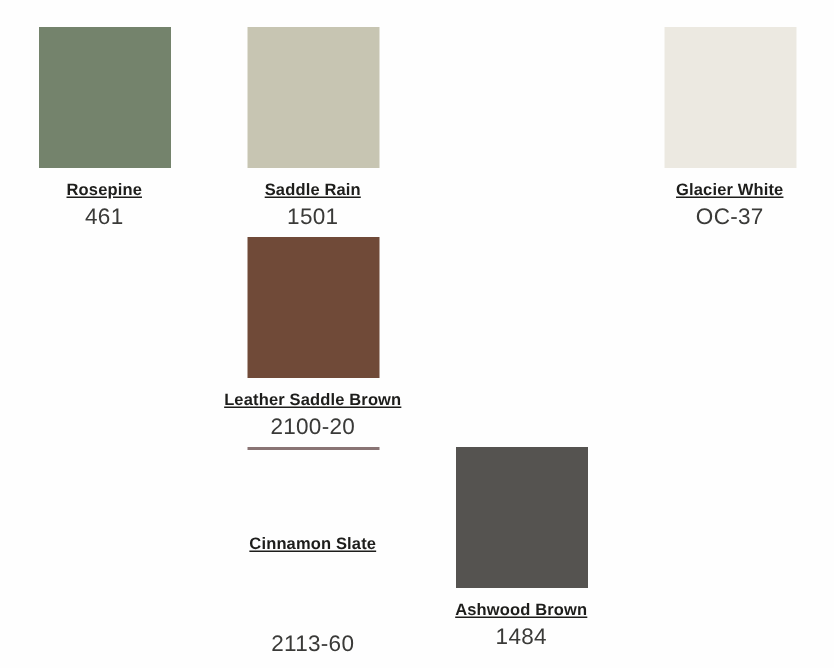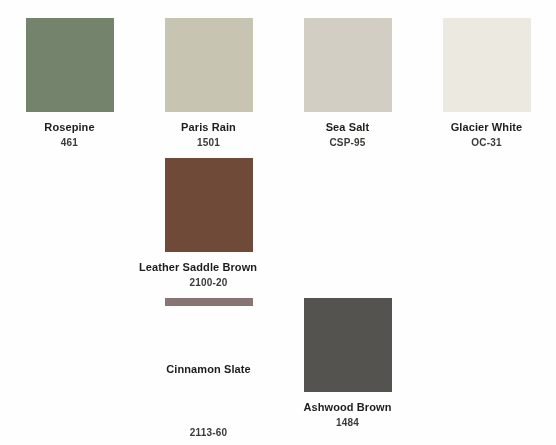--- a/index.html
+++ b/index.html
@@ -36,28 +36,29 @@
     height: 94px;
     display: block;
   }
 
   .swatch-name {
     font-size: 11px;
     font-weight: bold;
     color: #1d1d1b;
     letter-spacing: 0.1px;
     margin-top: 9px;
-    text-align: left;
+    text-align: center;
     white-space: nowrap;
     line-height: 1.1;
+    text-decoration: underline;
   }
 
   .swatch-code {
-    font-size: 10px;
-    font-weight: bold;
+    font-size: 15px;
+    font-weight: normal;
     color: #3a3a38;
     letter-spacing: 0.2px;
     margin-top: 4px;
     text-align: center;
     white-space: nowrap;
     line-height: 1.1;
   }
 
   
   .swatch-name.wide {
@@ -69,32 +70,27 @@
 <body style="background: rgb(254, 254, 254);">
 
 <div id="palette-grid">
     <div class="swatch-cell" style="grid-area: 1 / 1;">
       <div class="swatch-chip" style="background: rgb(116, 131, 108);"></div>
       <div class="swatch-name">Rosepine</div>
       <div class="swatch-code">461</div>
     </div>
     <div class="swatch-cell" style="grid-area: 1 / 2;">
       <div class="swatch-chip" style="background: rgb(199, 197, 178);"></div>
-      <div class="swatch-name">Paris Rain</div>
+      <div class="swatch-name">Saddle Rain</div>
       <div class="swatch-code">1501</div>
-    </div>
-    <div class="swatch-cell" style="grid-area: 1 / 3;">
-      <div class="swatch-chip" style="background: rgb(210, 206, 196);"></div>
-      <div class="swatch-name">Sea Salt</div>
-      <div class="swatch-code">CSP-95</div>
     </div>
     <div class="swatch-cell" style="grid-area: 1 / 4;">
       <div class="swatch-chip" style="background: rgb(236, 233, 225);"></div>
       <div class="swatch-name">Glacier White</div>
-      <div class="swatch-code">OC-31</div>
+      <div class="swatch-code">OC-37</div>
     </div>
     <div class="swatch-cell" style="grid-area: 2 / 2;">
       <div class="swatch-chip" style="background: rgb(112, 74, 56);"></div>
       <div class="swatch-name wide">Leather Saddle Brown</div>
       <div class="swatch-code">2100-20</div>
     </div>
     <div class="swatch-cell" style="grid-area: 3 / 2; gap: 48px;">
       <div class="swatch-chip" style="background: rgb(137, 116, 116);"></div>
       <div class="swatch-name">Cinnamon Slate</div>
       <div class="swatch-code">2113-60</div>

